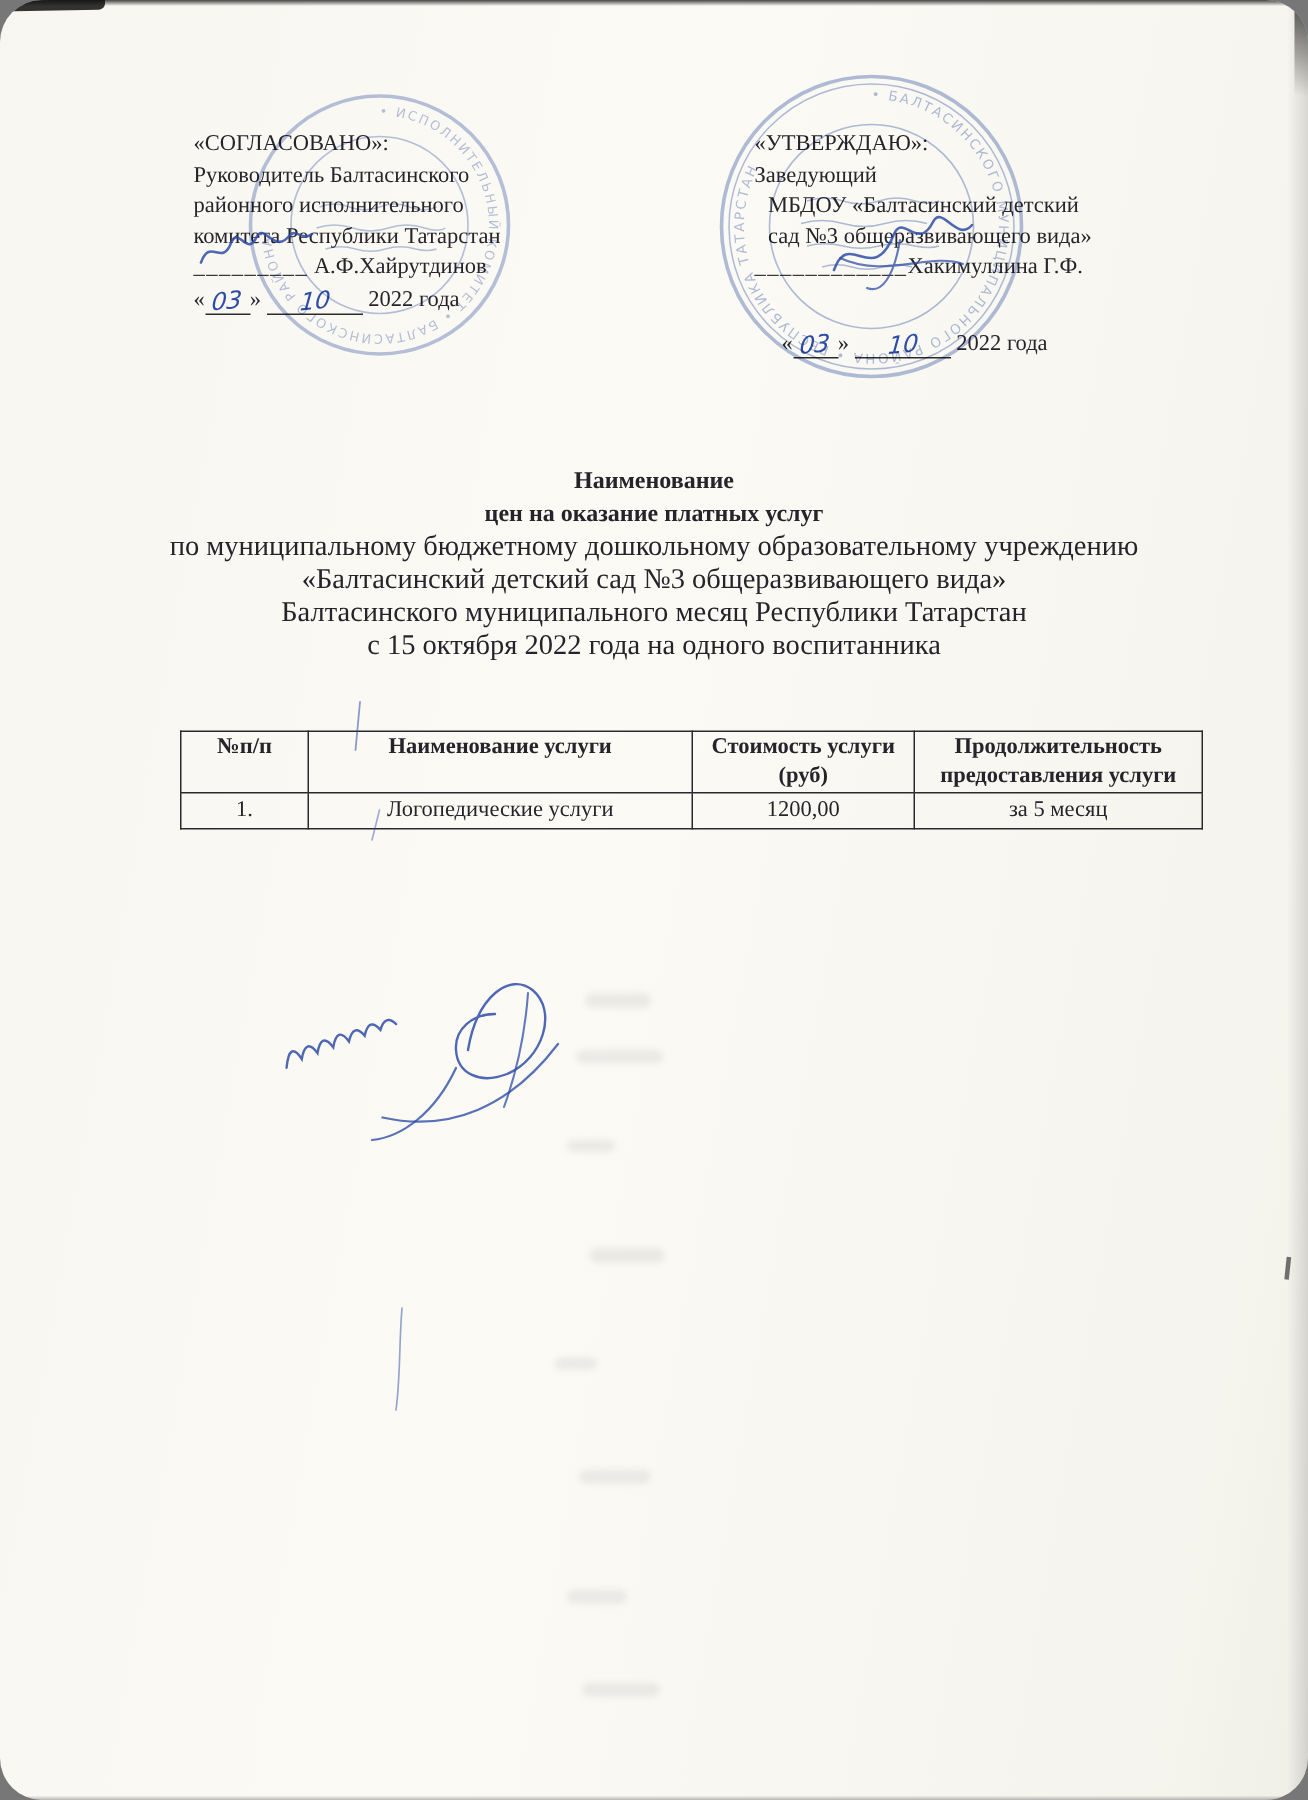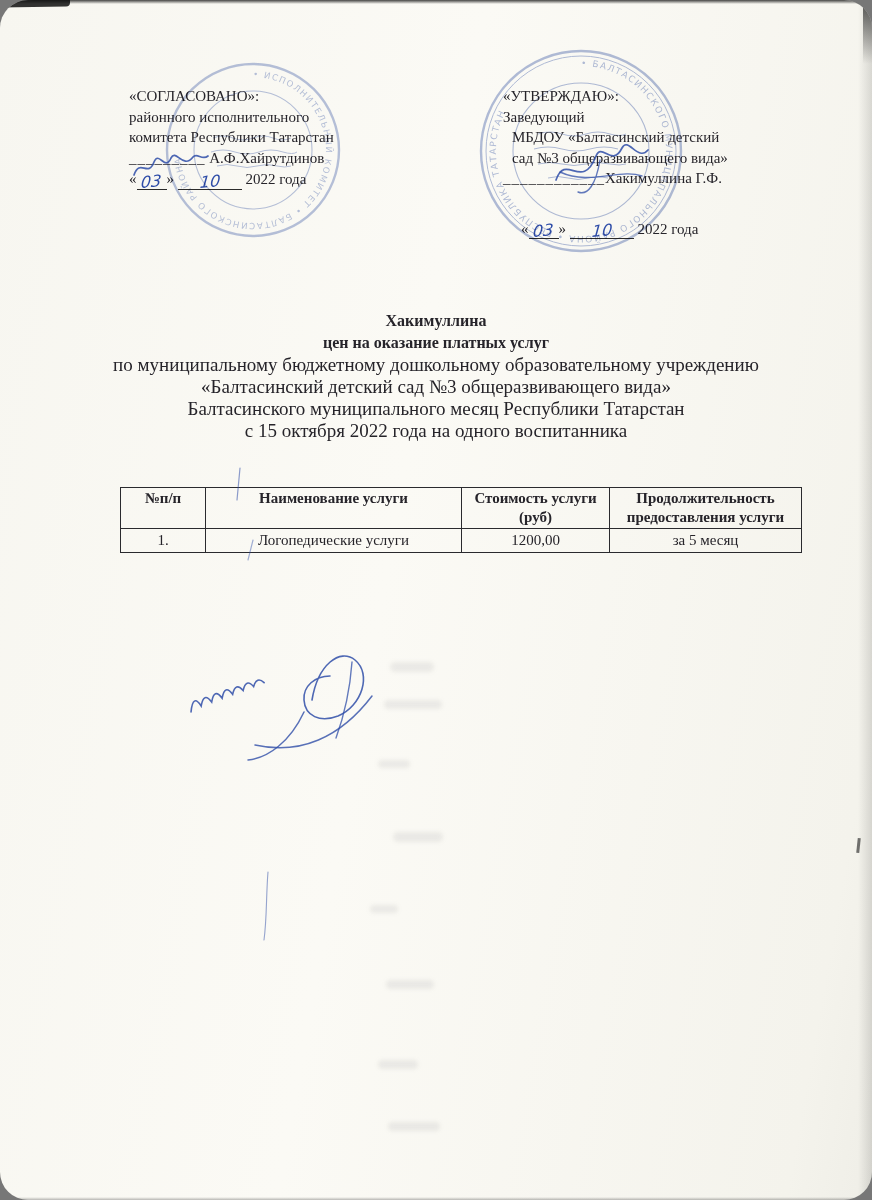--- a/index.html
+++ b/index.html
@@ -74,20 +74,21 @@
   <div class="smudge" style="left:384px;top:700px;width:58px;height:9px"></div>
   <div class="smudge" style="left:378px;top:760px;width:32px;height:8px"></div>
   <div class="smudge" style="left:393px;top:832px;width:50px;height:10px"></div>
   <div class="smudge" style="left:370px;top:905px;width:28px;height:8px"></div>
   <div class="smudge" style="left:386px;top:980px;width:48px;height:9px"></div>
   <div class="smudge" style="left:378px;top:1060px;width:40px;height:9px"></div>
   <div class="smudge" style="left:388px;top:1122px;width:52px;height:9px"></div>
 
   <div class="approval approval-left">
     <div>«СОГЛАСОВАНО»:</div>
+    <div>Руководитель Балтасинского</div>
     <div>районного исполнительного</div>
     <div>комитета Республики Татарстан</div>
     <div class="sig-row">
       <span class="rule">_________</span>
       <span>А.Ф.Хайрутдинов</span>
     </div>
     <div class="date-row">
       <span>«</span><span class="blank blank-day"><span class="hand">03</span></span><span>»</span>
       <span class="blank blank-month"><span class="hand">10</span></span>
       <span>2022 года</span>
@@ -125,21 +126,21 @@
     <circle cx="105" cy="105" r="68" fill="none" stroke="currentColor" stroke-width="1.1"></circle>
     <path id="arcR" d="M 105 20 a 85 85 0 1 1 -0.1 0" fill="none"></path>
     <text font-size="9"><textPath href="#arcR">• БАЛТАСИНСКОГО МУНИЦИПАЛЬНОГО РАЙОНА • РЕСПУБЛИКА ТАТАРСТАН </textPath></text>
     <path d="M62,88 q12,-4 24,0 q12,4 24,0 q12,-4 24,0 q10,3 16,0" fill="none" stroke="currentColor" stroke-width="1"></path>
     <path d="M58,103 q14,-4 28,0 q14,4 28,0 q14,-4 28,0" fill="none" stroke="currentColor" stroke-width="1"></path>
     <path d="M62,118 q12,-3 24,0 q12,3 24,0 q12,-3 24,0 q10,2 16,0" fill="none" stroke="currentColor" stroke-width="1"></path>
     <path d="M72,132 q10,-3 20,0 q10,3 20,0 q10,-3 20,0" fill="none" stroke="currentColor" stroke-width="1"></path>
   </svg>
 
   <div class="title-block">
-    <div class="title-line title-bold">Хакимуллина</div>
+    <div class="title-line title-bold">Наименование</div>
     <div class="title-line title-bold">цен на оказание платных услуг</div>
     <div class="title-line">по муниципальному бюджетному дошкольному образовательному учреждению</div>
     <div class="title-line">«Балтасинский детский сад №3 общеразвивающего вида»</div>
     <div class="title-line">Балтасинского муниципального месяц Республики Татарстан</div>
     <div class="title-line">с 15 октября 2022 года на одного воспитанника</div>
   </div>
 
   <table class="price-table">
     <colgroup>
       <col style="width:85px">

